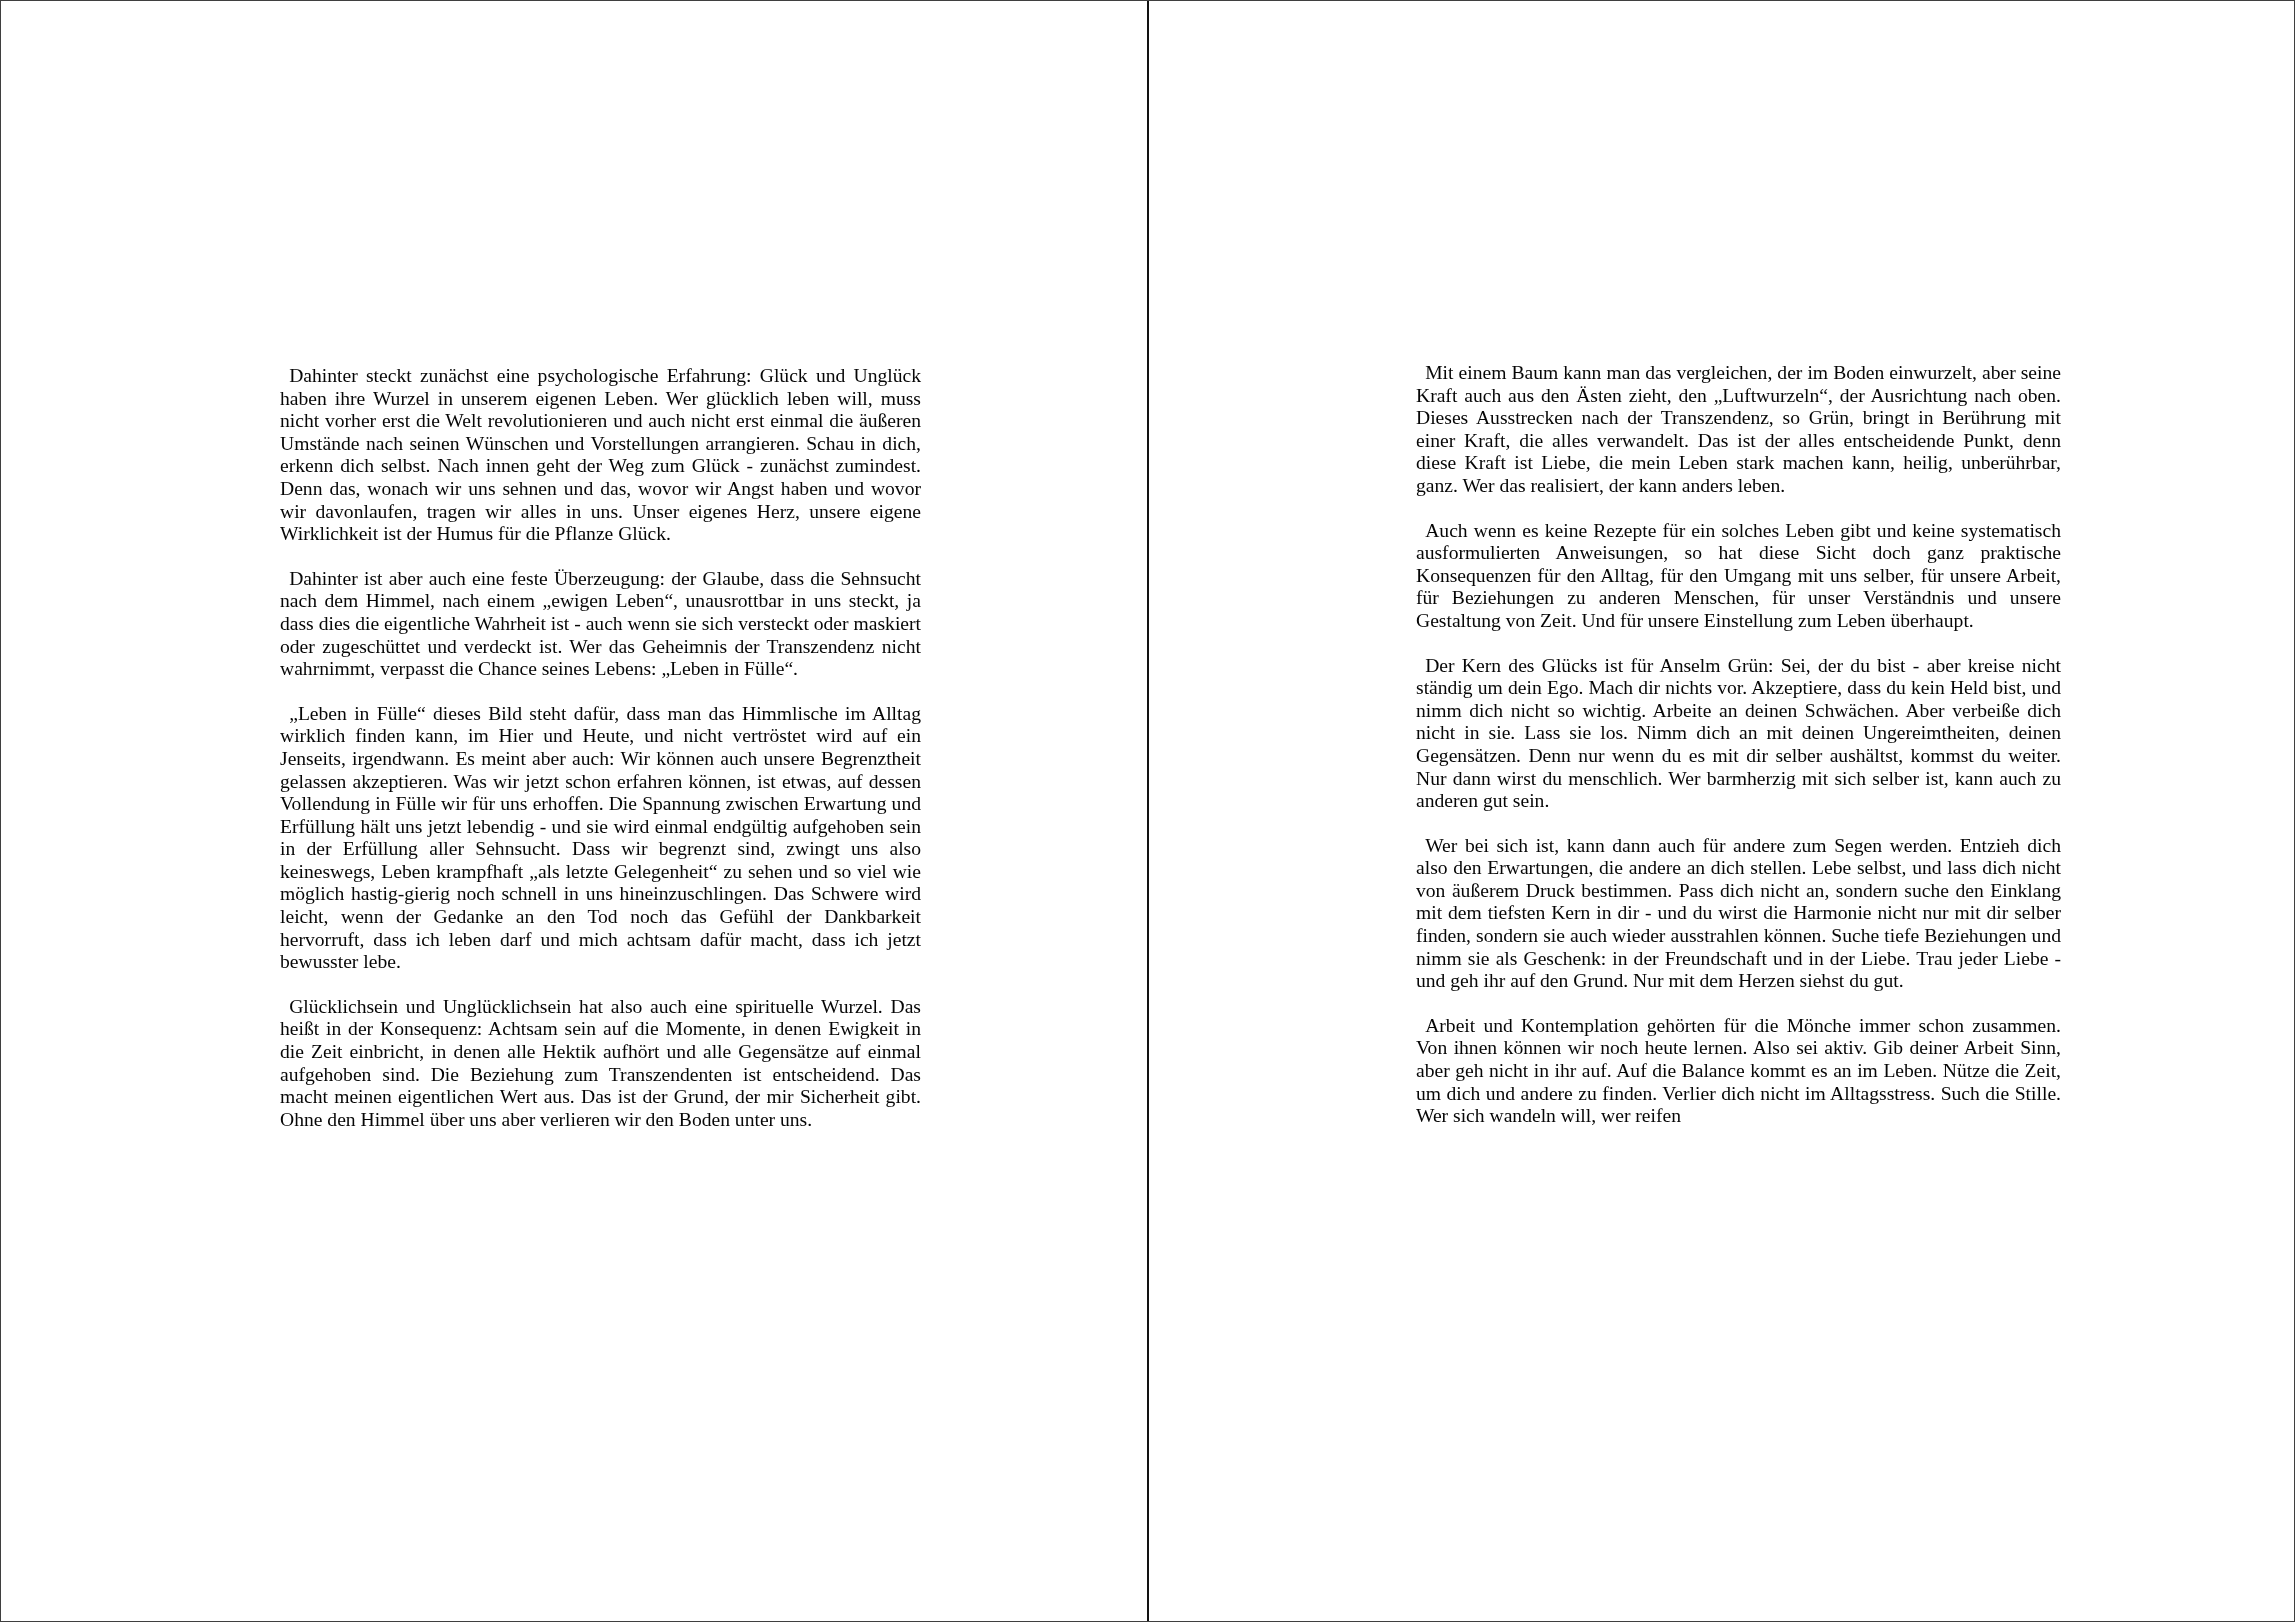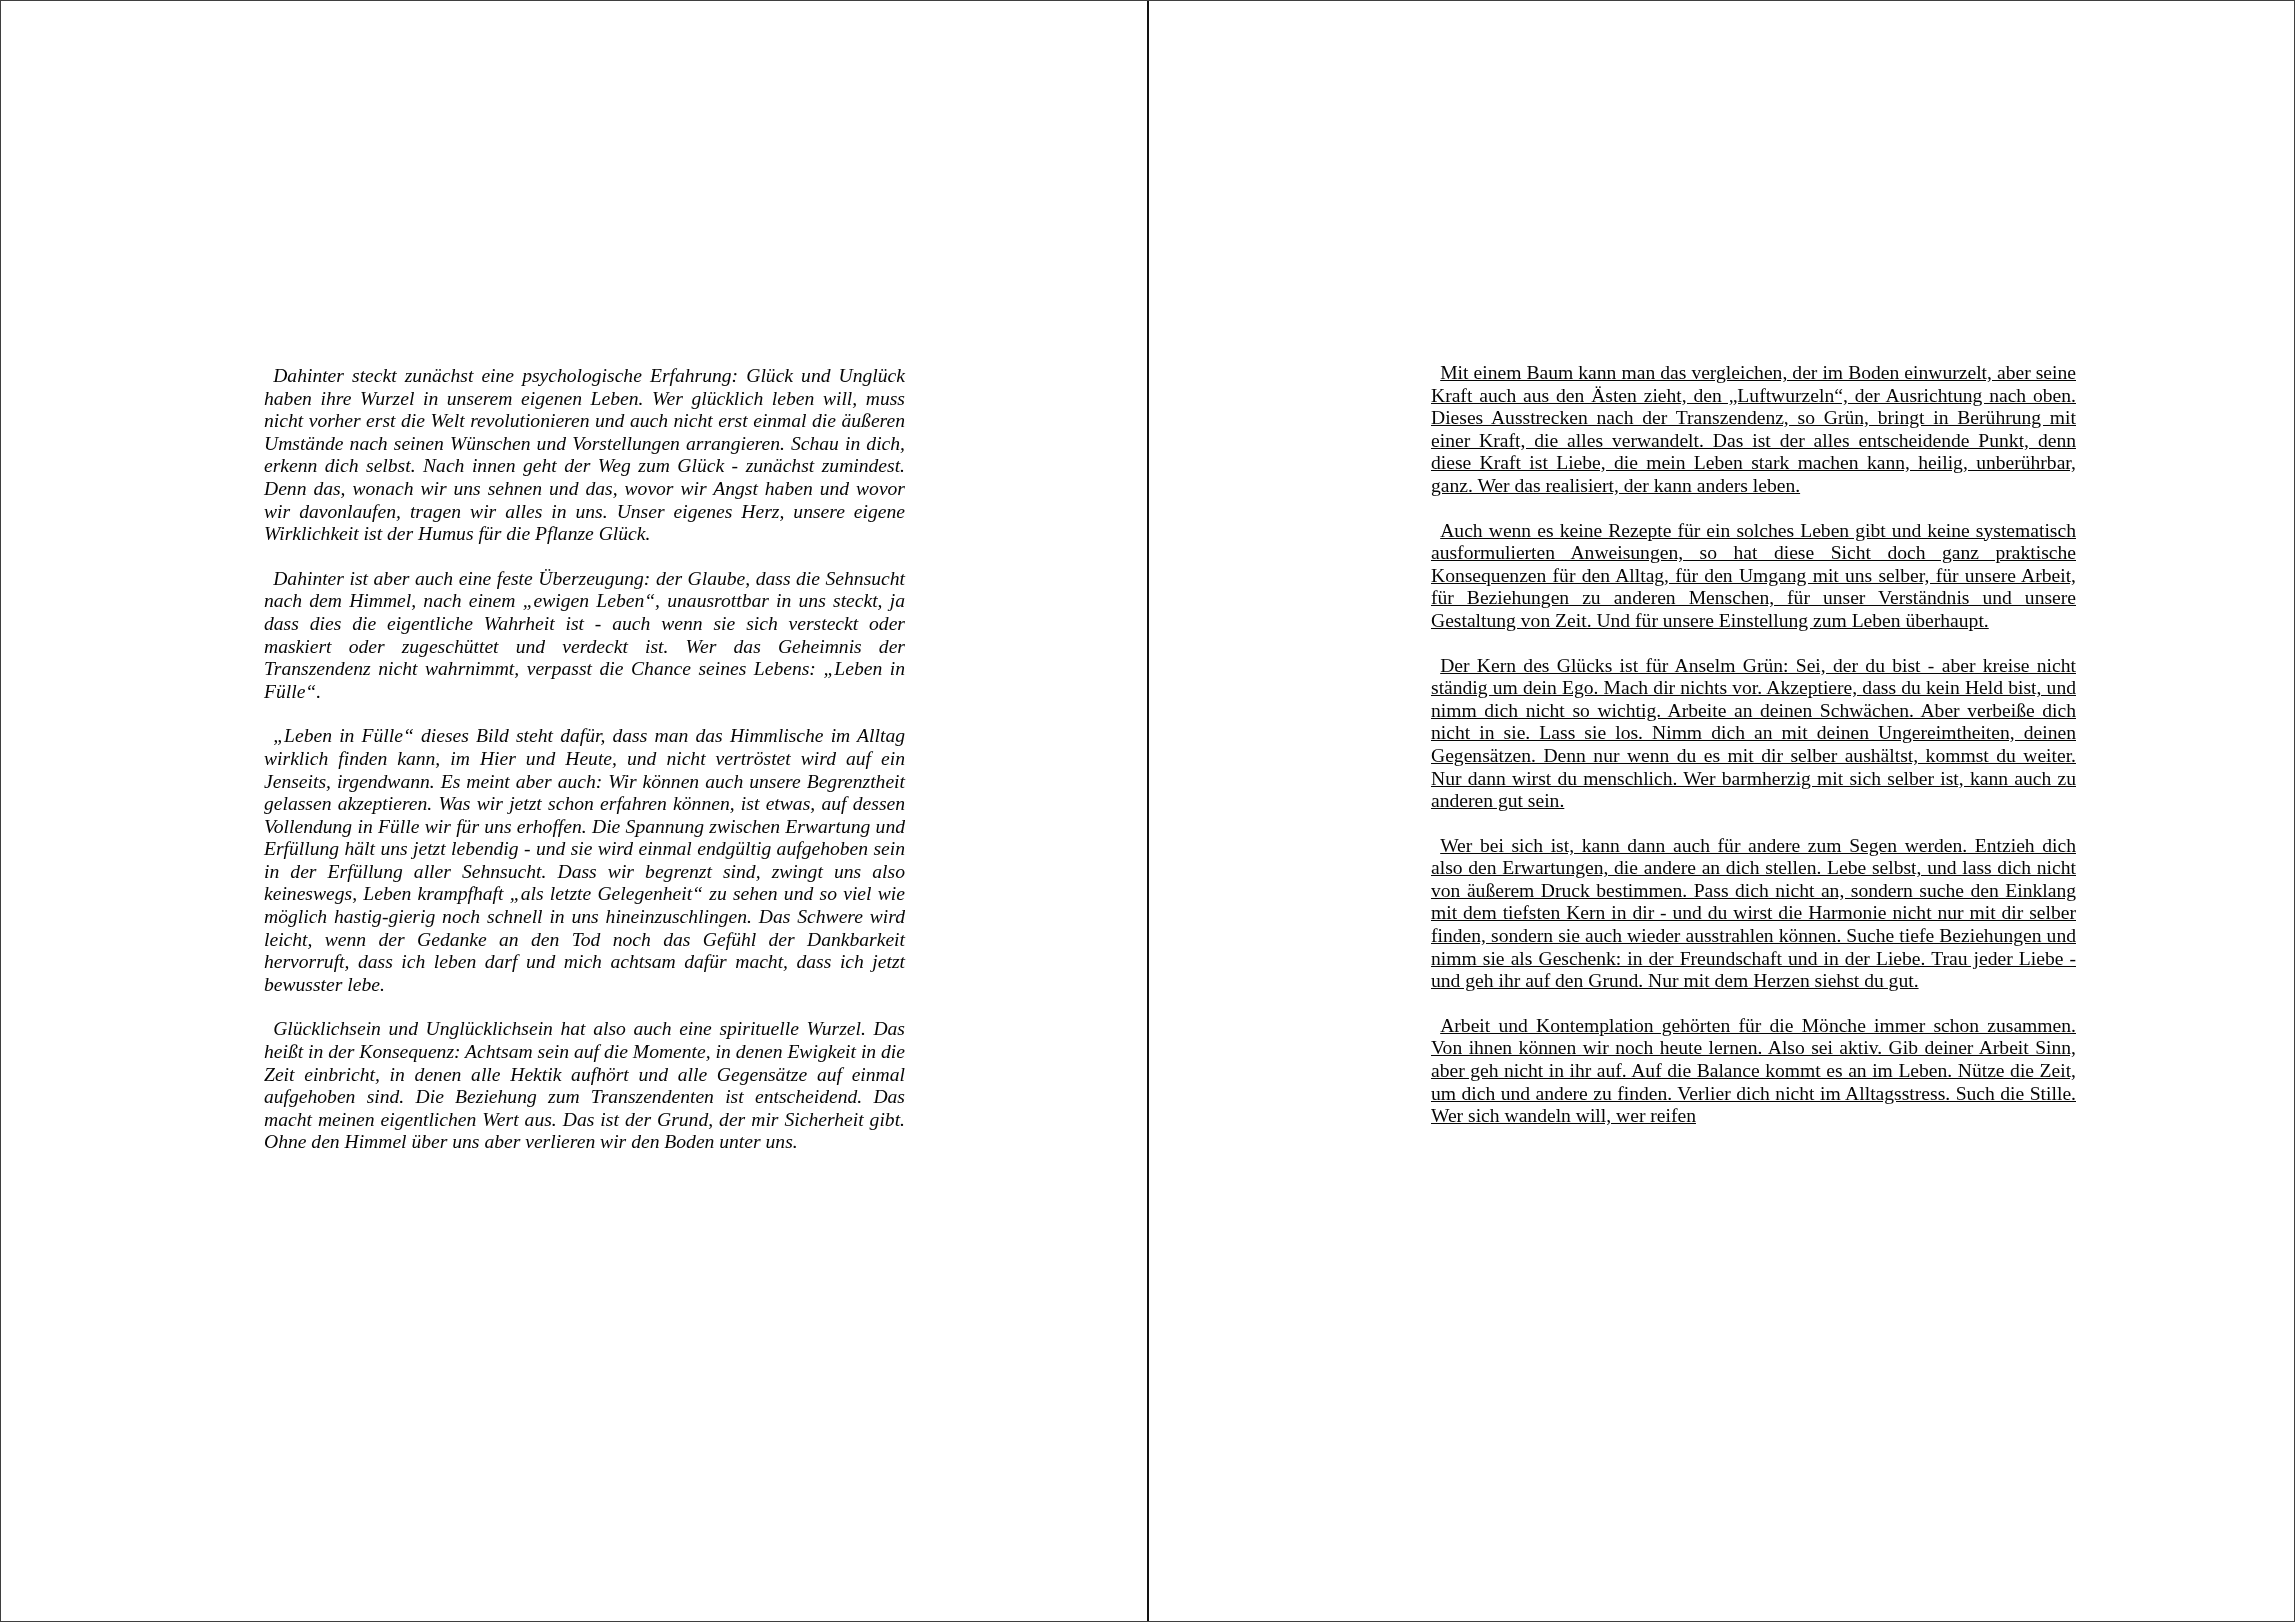--- a/index.html
+++ b/index.html
@@ -40,30 +40,28 @@
   .textblock{
     position:absolute;
     text-align:justify;
     text-justify:inter-word;
     font-size:19.6px;
     line-height:22.6px;
     letter-spacing:0px;
     hyphens:none;
   }
   .page-left .textblock{
-    left:263px;
+    left:279px;
     top:364px;
     width:641px;
-    font-style:italic;
   }
   .page-right .textblock{
-    left:282px;
+    left:267px;
     top:361px;
     width:645px;
-    text-decoration:underline;
   }
   .textblock p{
     margin:0 0 22px 0;
     text-indent:9.2px;
   }
   .textblock p:last-child{margin-bottom:8px;}
 </style>
 </head>
 <body>
 

